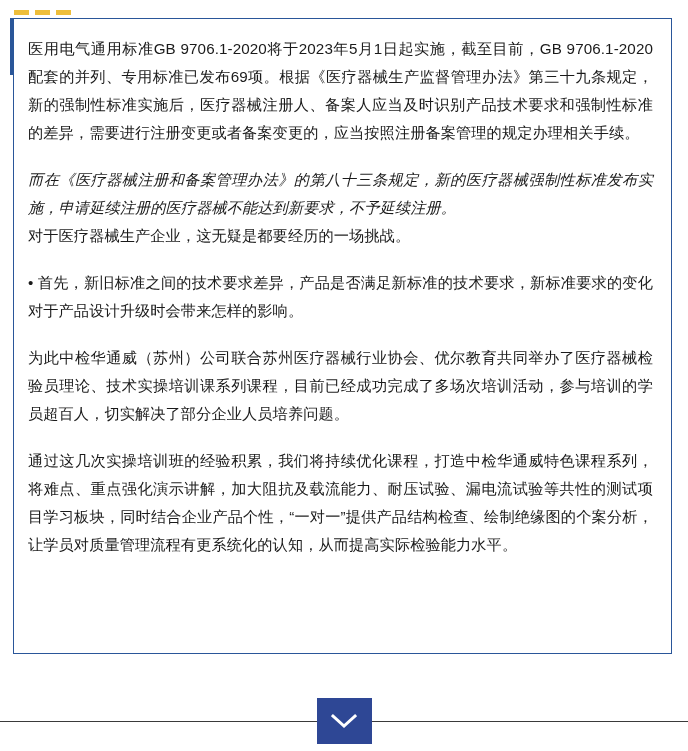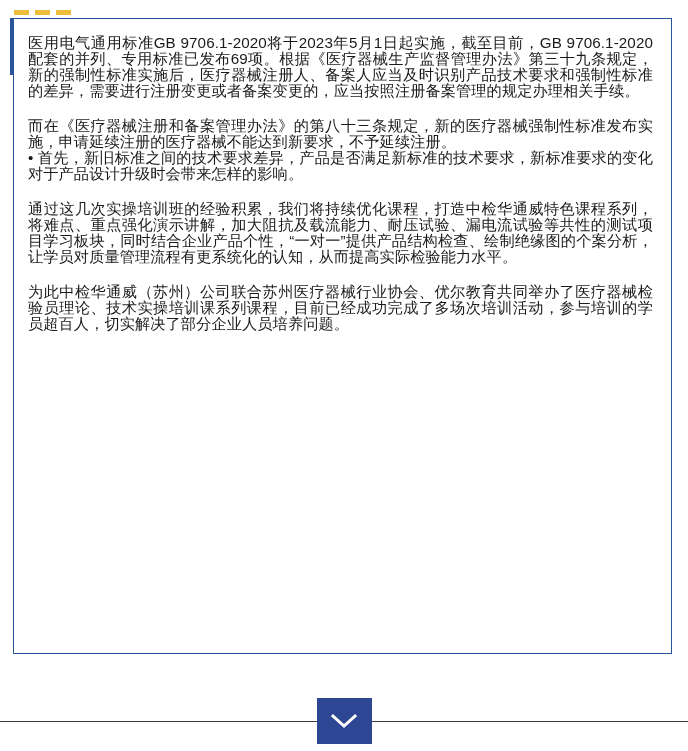--- a/index.html
+++ b/index.html
@@ -51,32 +51,33 @@
     background: #edbe3c;
   }
 
   
   #article-body {
     position: absolute;
     left: 14px;
     top: 16px;
     right: 18px;
     font-size: 15.2px;
-    line-height: 16px;
+    line-height: 28px;
     color: #1a1a1a;
     letter-spacing: 0.1px;
     text-align: justify;
     text-justify: inter-ideograph;
   }
   #article-body p {
     margin: 0 0 19px 0;
     text-indent: 0;
   }
   #article-body p.tight {
     margin-bottom: 0;
+    font-style: italic;
   }
   #article-body p:last-child {
     margin-bottom: 0;
   }
 
   
   #footer-divider {
     position: absolute;
     left: 0;
     top: 691px;
@@ -112,23 +113,24 @@
   <span class="dash"></span>
   <span class="dash"></span>
 </div>
 
 <div id="accent-bar"></div>
 
 <div id="article-card">
   <div id="article-body">
     <p>医用电气通用标准GB 9706.1-2020将于2023年5月1日起实施，截至目前，GB 9706.1-2020配套的并列、专用标准已发布69项。根据《医疗器械生产监督管理办法》第三十九条规定，新的强制性标准实施后，医疗器械注册人、备案人应当及时识别产品技术要求和强制性标准的差异，需要进行注册变更或者备案变更的，应当按照注册备案管理的规定办理相关手续。</p>
     <p class="tight">而在《医疗器械注册和备案管理办法》的第八十三条规定，新的医疗器械强制性标准发布实施，申请延续注册的医疗器械不能达到新要求，不予延续注册。</p>
+    <p>对于医疗器械生产企业，这无疑是都要经历的一场挑战。</p>
     <p>• 首先，新旧标准之间的技术要求差异，产品是否满足新标准的技术要求，新标准要求的变化对于产品设计升级时会带来怎样的影响。</p>
+    <p>为此中检华通威（苏州）公司联合苏州医疗器械行业协会、优尔教育共同举办了医疗器械检验员理论、技术实操培训课系列课程，目前已经成功完成了多场次培训活动，参与培训的学员超百人，切实解决了部分企业人员培养问题。</p>
     <p>通过这几次实操培训班的经验积累，我们将持续优化课程，打造中检华通威特色课程系列，将难点、重点强化演示讲解，加大阻抗及载流能力、耐压试验、漏电流试验等共性的测试项目学习板块，同时结合企业产品个性，“一对一”提供产品结构检查、绘制绝缘图的个案分析，让学员对质量管理流程有更系统化的认知，从而提高实际检验能力水平。</p>
-    <p>为此中检华通威（苏州）公司联合苏州医疗器械行业协会、优尔教育共同举办了医疗器械检验员理论、技术实操培训课系列课程，目前已经成功完成了多场次培训活动，参与培训的学员超百人，切实解决了部分企业人员培养问题。</p>
   </div>
 </div>
 
 <div id="footer-divider">
   <span class="rule left"></span>
   <div id="chevron-button">
     <span>
       <svg width="26" height="16" viewBox="0 0 26 16" aria-hidden="true">
         <path d="M2 3 L13 13 L24 3" fill="none" stroke="#ffffff" stroke-width="3" stroke-linecap="square" stroke-linejoin="miter"></path>
       </svg>

